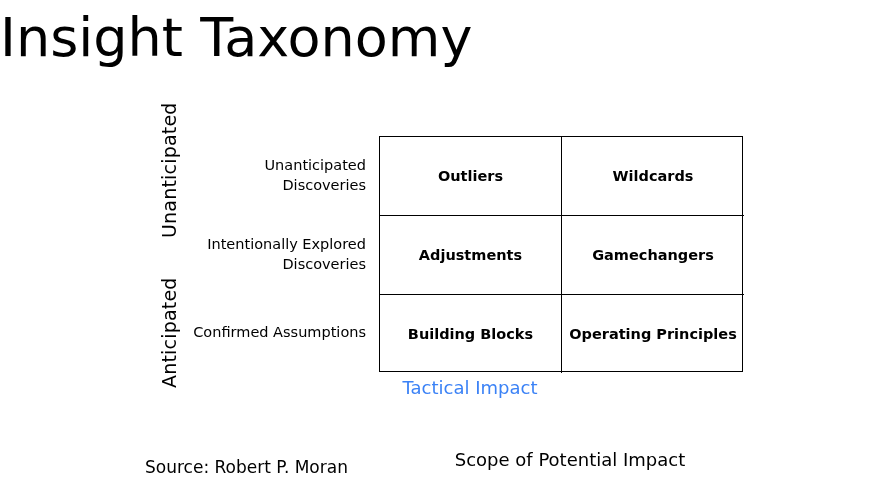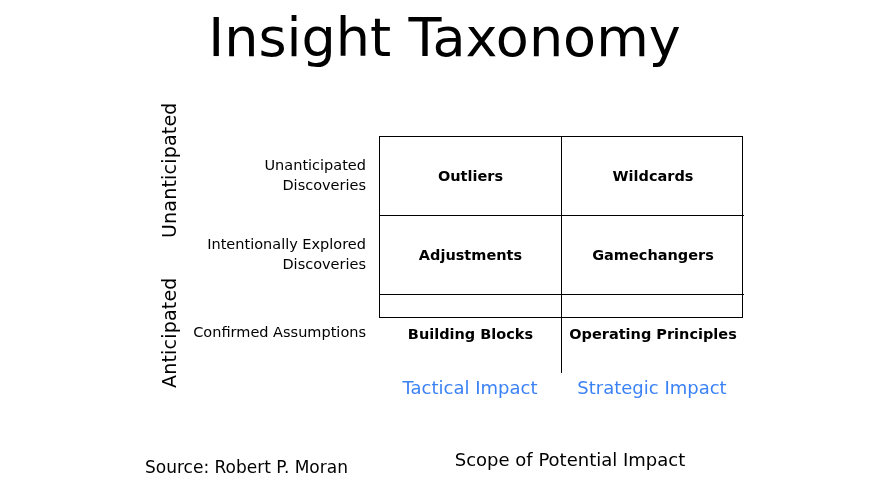--- a/index.html
+++ b/index.html
@@ -15,21 +15,21 @@
     font-family: "DejaVu Sans", "Liberation Sans", sans-serif;
     color: #000000;
   }
 
   
   .title {
     position: absolute;
     left: 0;
     top: 8px;
     width: 889px;
-    text-align: center;
+    text-align: left;
     font-size: 54px;
     font-weight: 400;
     letter-spacing: 0px;
     line-height: 1.1;
     color: #000000;
     white-space: nowrap;
   }
 
   
   .yband {
@@ -73,21 +73,21 @@
   .rowlabel-r0 { top: 0px;   height: 79px; }
   .rowlabel-r1 { top: 79px;  height: 79px; }
   .rowlabel-r2 { top: 158px; height: 78px; }
 
   
   .matrix {
     position: absolute;
     left: 379px;
     top: 136px;
     width: 364px;
-    height: 182px;
+    height: 236px;
     border: 1.4px solid #000000;
     box-sizing: border-box;
     display: grid;
     grid-template-columns: 182px 182px;
     grid-template-rows: 79px 79px 78px;
   }
   .cell {
     display: flex;
     align-items: center;
     justify-content: center;
@@ -163,18 +163,17 @@
 
   <div class="cell">Adjustments</div>
   <div class="cell last-col">Gamechangers</div>
 
   <div class="cell last-row">Building Blocks</div>
   <div class="cell last-col last-row">Operating Principles</div>
 </div>
 
 <div class="collabels">
   <div class="collabel">Tactical Impact</div>
-  <div class="collabel">Strategic Impact</div>
 </div>
 
 <div class="xaxis-title">Scope of Potential Impact</div>
 
 <div class="source-note">Source: Robert P. Moran</div>
 
 </body></html>

